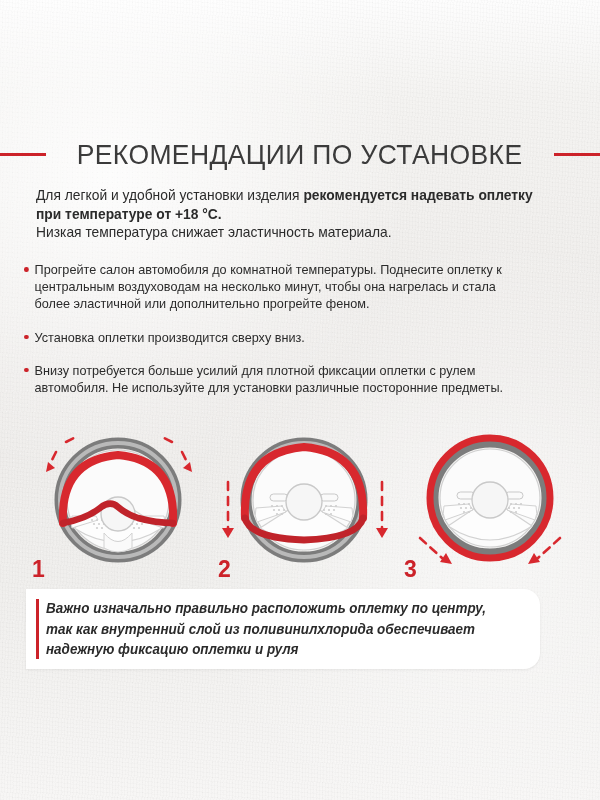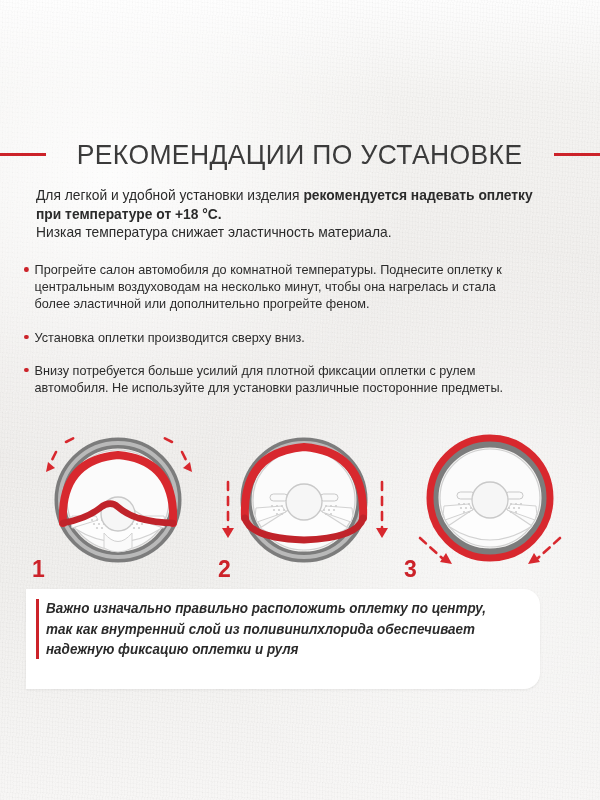--- a/index.html
+++ b/index.html
@@ -143,21 +143,21 @@
     font-family: "Liberation Sans Narrow", "Liberation Sans", sans-serif;
     line-height: 1;
   }
 
   
   .callout {
     position: absolute;
     top: 589px;
     left: 26px;
     width: 514px;
-    height: 100px;
+    height: 80px;
     background: #ffffff;
     border-radius: 0 16px 16px 0;
     box-shadow: 0 1px 3px rgba(0,0,0,0.07);
   }
   .callout-bar {
     position: absolute;
     left: 10px;
     top: 10px;
     width: 2.5px;
     height: 60px;

